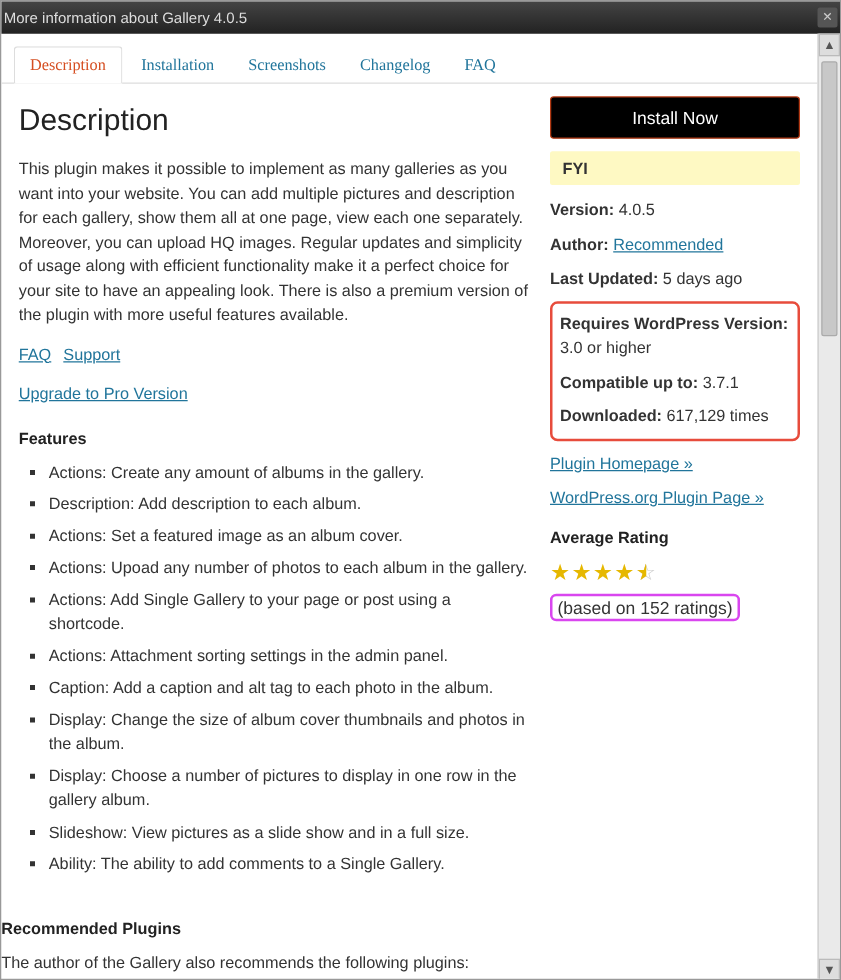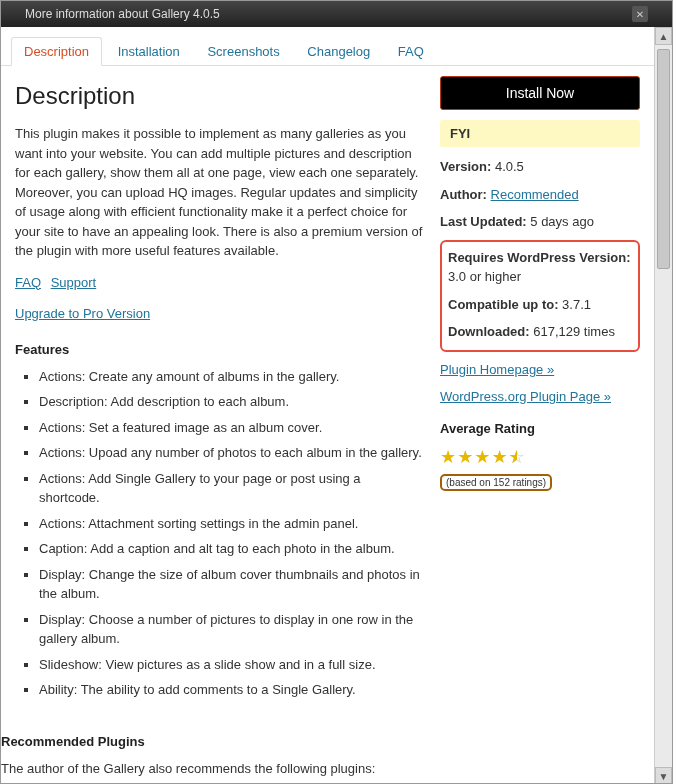--- a/index.html
+++ b/index.html
@@ -1,40 +1,40 @@
 <!DOCTYPE html>
 <html><head>
 <meta charset="utf-8">
 <style>
   * { box-sizing: border-box; margin: 0; padding: 0; }
   body { font-family: Arial, sans-serif; font-size: 13px; color: #333; width: 673px; height: 784px; overflow: hidden; background: #fff; border: 1px solid #999; }
-  .titlebar { background: linear-gradient(#444,#222); color: #ddd; padding: 5px 24px; display: flex; justify-content: space-between; align-items: center; font-size: 12px; gap: 47px; }
+  .titlebar { background: linear-gradient(#444,#222); color: #ddd; padding: 5px 2px; display: flex; justify-content: space-between; align-items: center; font-size: 12px; gap: 47px; }
   .close-btn { background: #555; color: #ccc; width: 16px; height: 16px; display: flex; align-items: center; justify-content: center; cursor: pointer; font-size: 10px; border-radius: 2px; }
   .modal-body { display: flex; height: calc(784px - 26px); }
   .content-area { flex: 1; overflow-y: hidden; padding: 0 0 0 0; }
   .fake-scroll { width: 18px; background: #eaeaea; border-left: 1px solid #ccc; position: relative; }
   .fake-scroll .arrow { height: 18px; background: #ddd; text-align: center; font-size: 10px; line-height: 18px; color: #555; border: 1px solid #bbb; }
   .fake-scroll .thumb { position: absolute; top: 22px; left: 2px; right: 2px; height: 220px; background: #c8c8c8; border: 1px solid #aaa; border-radius: 2px; }
-  .tabs { border-bottom: 1px solid #ddd; padding: 10px 10px 0 10px; }
+  .tabs { border-bottom: 1px solid #ddd; padding: 10px 10px 0 10px; font-family: Liberation Serif, serif; }
   .tabs a { display: inline-block; padding: 6px 12px; color: #21759b; text-decoration: none; font-size: 13px; }
   .tabs a.active { color: #d54e21; border: 1px solid #ddd; border-bottom: 1px solid #fff; margin-bottom: -1px; background: #fff; border-radius: 3px 3px 0 0; }
   .main-cols { display: flex; padding: 10px 14px; gap: 16px; }
   .left-col { flex: 1; min-width: 0; }
   .right-col { width: 200px; flex-shrink: 0; }
   h1 { font-size: 24px; font-weight: normal; margin: 6px 0 14px; color: #222; }
   p { line-height: 1.5; margin-bottom: 12px; color: #333; }
   a.link { color: #21759b; text-decoration: underline; cursor: pointer; }
   h3 { font-size: 13px; font-weight: bold; margin: 18px 0 10px; color: #222; }
   ul { list-style: square; padding-left: 24px; }
   ul li { margin-bottom: 6px; line-height: 1.5; color: #333; }
   .install-btn { background: #000000; color: #fff; text-align: center; padding: 8px; border-radius: 3px; font-size: 14px; cursor: pointer; margin-bottom: 10px; border: 1px solid #b33a14; }
   .fyi-head { background: #fef9c3; padding: 6px 10px; font-weight: bold; color: #333; font-size: 13px; border-radius: 2px; margin-bottom: 10px; }
   .meta-list p { margin-bottom: 8px; font-size: 13px; }
   .highlight-box { border: 2px solid #e74c3c; border-radius: 6px; padding: 6px 6px; margin: 4px 0 8px; }
-  .highlight-box-sm { border: 2px solid #a16207; border-radius: 5px; padding: 1px 4px; display: inline-block; font-size: 10px; text-align: center; }
+  .highlight-box-sm { border: 2px solid #d946ef; border-radius: 5px; padding: 1px 4px; display: inline-block; font-size: 14px; text-align: center; }
   .stars { margin: 4px 0 6px; }
   .star { font-size: 18px; color: #e6b800; letter-spacing: 1px; }
   .star.empty { color: #ccc; position: relative; }
   .star.half::before { content: "★"; color: #e6b800; position: absolute; width: 50%; overflow: hidden; }
   .inline-links a { margin-right: 6px; }
   .bottom-extra { padding: 0 0; }
 </style>
 </head>
 <body>
 

